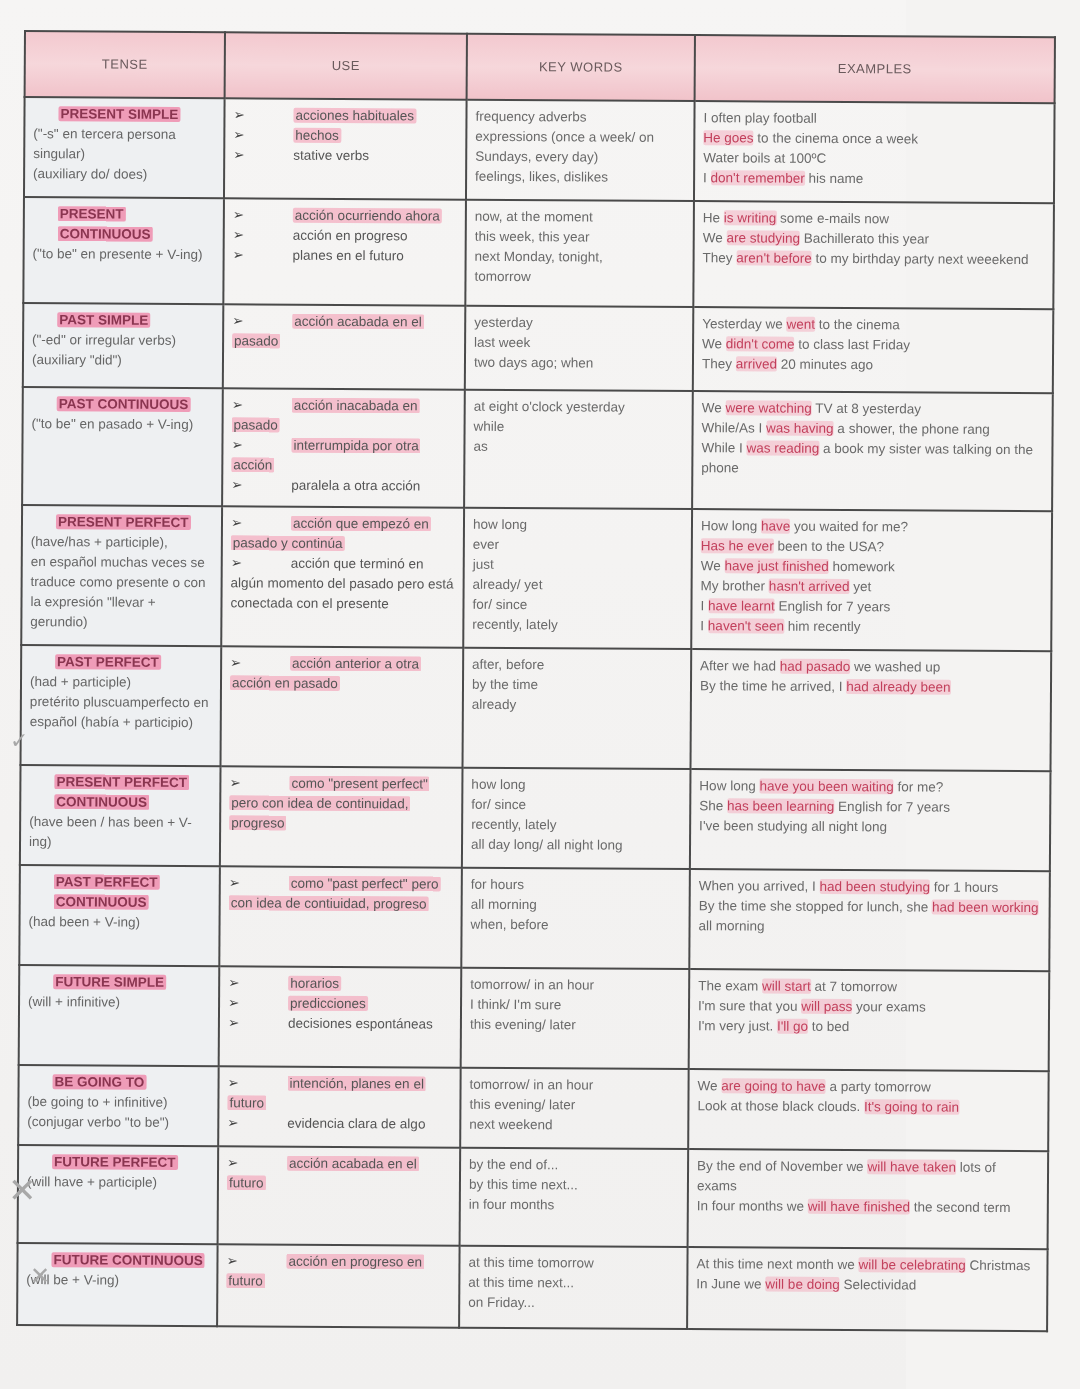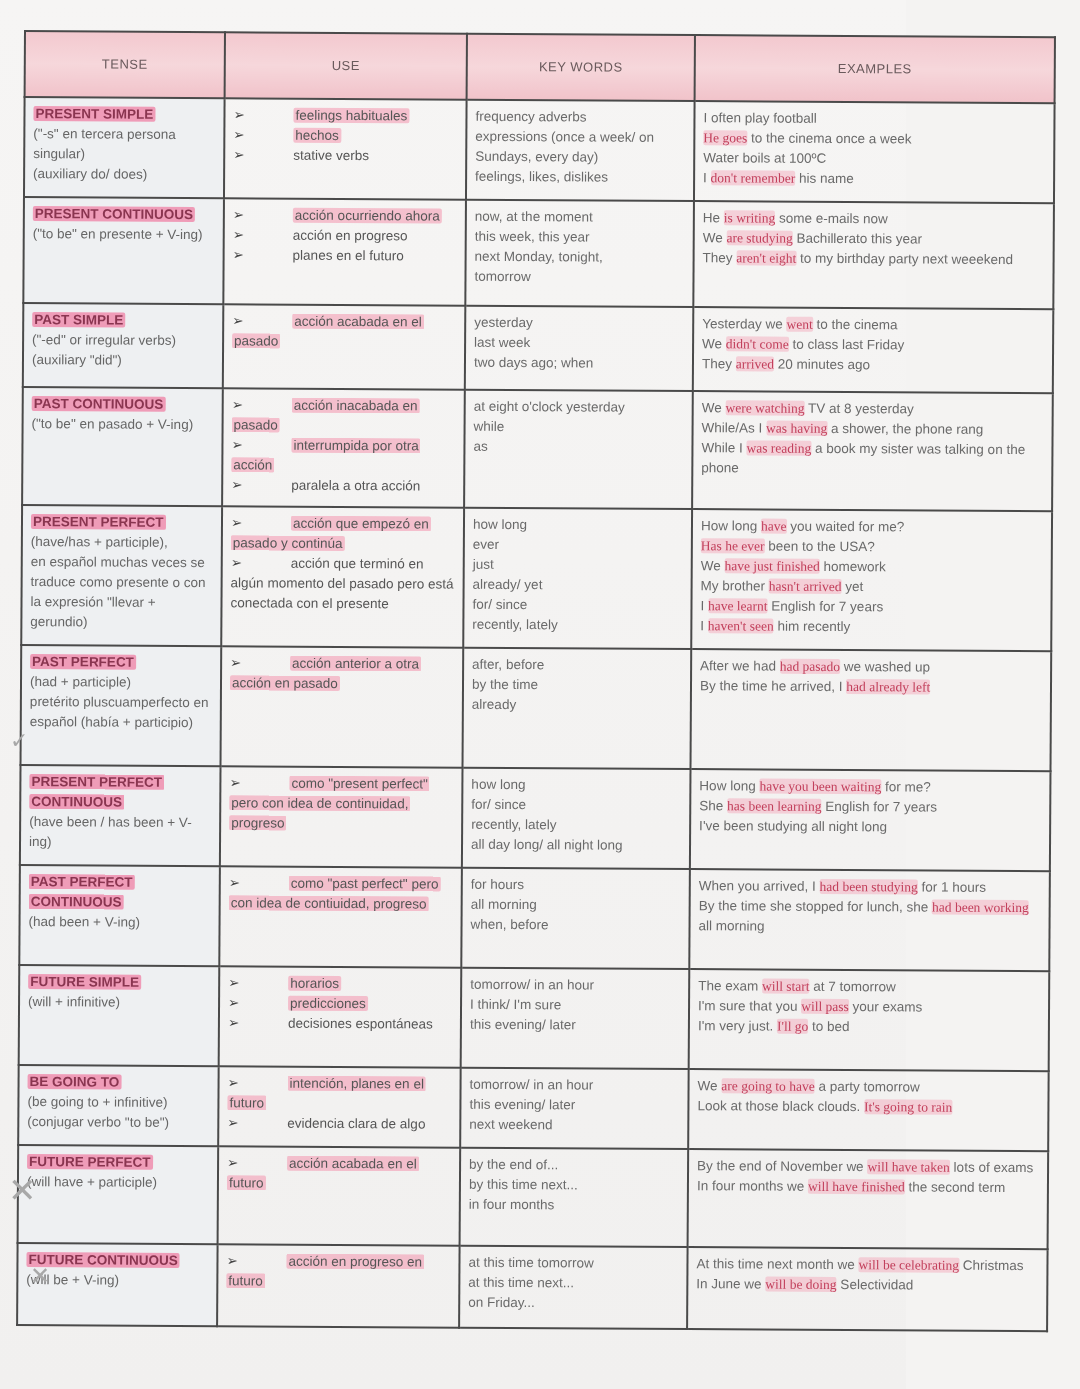--- a/index.html
+++ b/index.html
@@ -47,31 +47,31 @@
     col.c-kw { width: 228px; }
     col.c-ex { width: 360px; }
     td.tense-cell { background: #eef0f2; }
     .hl {
       background: rgba(244, 128, 160, 0.45);
       border-radius: 2px;
       padding: 0 2px;
       box-decoration-break: clone;
       -webkit-box-decoration-break: clone;
     }
-    .hl-strong { background: rgba(240, 100, 145, 0.6); }
+    .hl-strong { background: rgba(240, 100, 145, 0.6); margin-left: 25px; }
     .tense-name {
       font-weight: bold;
       color: #8a3550;
       font-size: 13.5px;
     }
     .tense-desc { display: block; color: #666; }
     .use-line { display: block; }
     .bullet { display: inline-block; width: 60px; color: #444; }
     .kw-line, .ex-line { display: block; color: #6a6a6a; }
-    .ex-verb { color: #c2405c; background: rgba(244, 140, 165, 0.35); border-radius: 2px; font-family: Liberation Serif, serif; }
+    .ex-verb { color: #c2405c; background: rgba(244, 140, 165, 0.35); border-radius: 2px; }
     .margin-mark {
       position: absolute;
       color: #a8a8a8;
       font-family: "DejaVu Sans", sans-serif;
       font-weight: lighter;
     }
   </style>
 </head>
 <body>
 
@@ -88,21 +88,21 @@
         <th>TENSE</th>
         <th>USE</th>
         <th>KEY WORDS</th>
         <th>EXAMPLES</th>
       </tr>
     </thead>
     <tbody id="table-body">
         <tr style="height: 100px;">
           <td class="tense-cell"><span class="tense-name hl hl-strong">PRESENT SIMPLE</span><span class="tense-desc">("-s" en tercera persona singular)</span><span class="tense-desc">(auxiliary do/ does)</span></td>
           <td>
-            <span class="use-line"><span class="bullet">➢</span><span class="hl">feelings habituales</span></span>
+            <span class="use-line"><span class="bullet">➢</span><span class="hl">acciones habituales</span></span>
             <span class="use-line"><span class="bullet">➢</span><span class="hl">hechos</span></span>
             <span class="use-line"><span class="bullet">➢</span><span>stative verbs</span></span>
           </td>
           <td>
             <span class="kw-line">frequency adverbs</span>
             <span class="kw-line">expressions (once a week/ on Sundays, every day)</span>
             <span class="kw-line">feelings, likes, dislikes</span>
           </td>
           <td>
             <span class="ex-line"><span>I often play football</span><span class="ex-verb"></span><span></span></span>
@@ -120,21 +120,21 @@
           </td>
           <td>
             <span class="kw-line">now, at the moment</span>
             <span class="kw-line">this week, this year</span>
             <span class="kw-line">next Monday, tonight,</span>
             <span class="kw-line">tomorrow</span>
           </td>
           <td>
             <span class="ex-line"><span>He </span><span class="ex-verb">is writing</span><span> some e-mails now</span></span>
             <span class="ex-line"><span>We </span><span class="ex-verb">are studying</span><span> Bachillerato this year</span></span>
-            <span class="ex-line"><span>They </span><span class="ex-verb">aren't eight</span><span> to my birthday party next weeekend</span></span>
+            <span class="ex-line"><span>They </span><span class="ex-verb">aren't before</span><span> to my birthday party next weeekend</span></span>
           </td>
         </tr>
         <tr style="height: 84px;">
           <td class="tense-cell"><span class="tense-name hl hl-strong">PAST SIMPLE</span><span class="tense-desc">("-ed" or irregular verbs)</span><span class="tense-desc">(auxiliary "did")</span></td>
           <td>
             <span class="use-line"><span class="bullet">➢</span><span class="hl">acción acabada en el pasado</span></span>
           </td>
           <td>
             <span class="kw-line">yesterday</span>
             <span class="kw-line">last week</span>
@@ -192,21 +192,21 @@
           <td>
             <span class="use-line"><span class="bullet">➢</span><span class="hl">acción anterior a otra acción en pasado</span></span>
           </td>
           <td>
             <span class="kw-line">after, before</span>
             <span class="kw-line">by the time</span>
             <span class="kw-line">already</span>
           </td>
           <td>
             <span class="ex-line"><span>After we had </span><span class="ex-verb">had pasado</span><span> we washed up</span></span>
-            <span class="ex-line"><span>By the time he arrived, I </span><span class="ex-verb">had already left</span><span></span></span>
+            <span class="ex-line"><span>By the time he arrived, I </span><span class="ex-verb">had already been</span><span></span></span>
           </td>
         </tr>
         <tr style="height: 100px;">
           <td class="tense-cell"><span class="tense-name hl hl-strong">PRESENT PERFECT CONTINUOUS</span><span class="tense-desc">(have been / has been + V-ing)</span></td>
           <td>
             <span class="use-line"><span class="bullet">➢</span><span class="hl">como "present perfect" pero con idea de continuidad, progreso</span></span>
           </td>
           <td>
             <span class="kw-line">how long</span>
             <span class="kw-line">for/ since</span>

